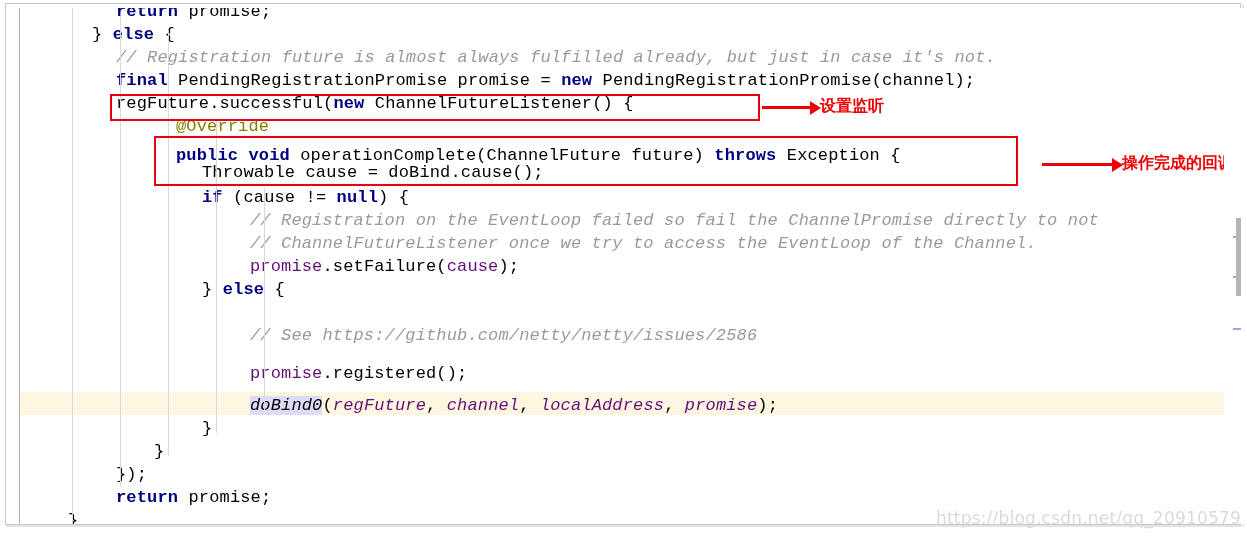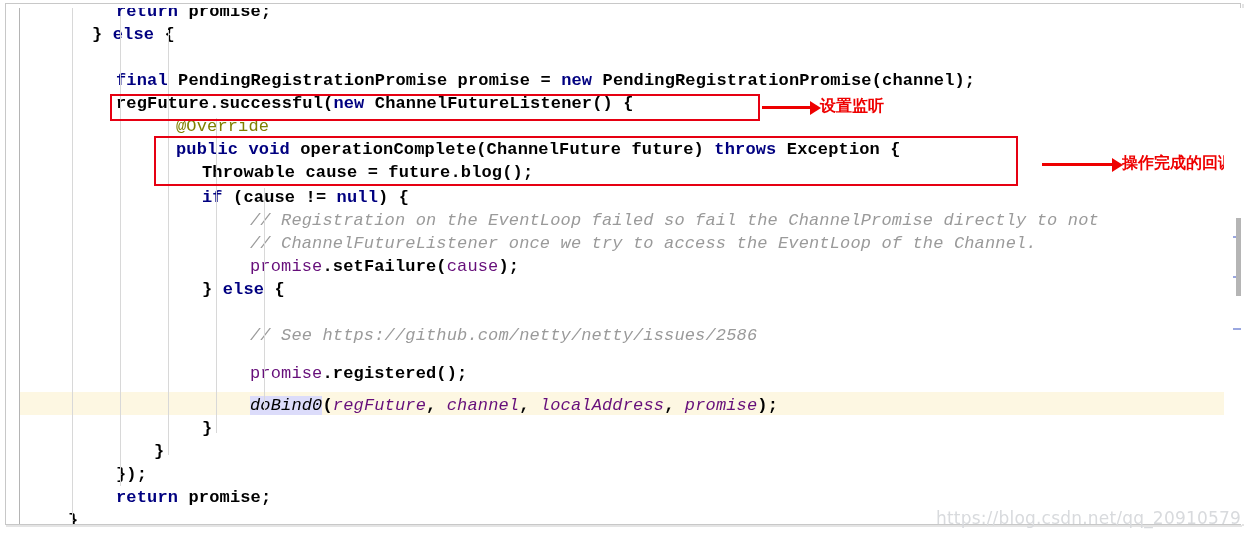--- a/index.html
+++ b/index.html
@@ -104,21 +104,21 @@
     height: 23px;
     background: #fdf7e2;
   }
 
   
   .kw   { color: #000080; font-weight: bold; }
   .cmt  { color: #9a9a9a; font-style: italic; }
   .anno { color: #808000; }
   .fld  { color: #660e7a; }
   .param{ color: #660e7a; font-style: italic; }
-  .plain{ color: #000000; font-weight: bold; }
+  .plain{ color: #000000; }
   .mth-it {
     color: #000000;
     font-style: italic;
     background: #dcdcfa;
   }
 
   
   .guide {
     position: absolute;
     width: 1px;
@@ -203,25 +203,26 @@
 
   <div class="frame-outer">
 
     <div class="editor-left-rule"></div>
     <div class="editor-right-rule"></div>
 
     <div class="editor">
       <div class="code-layer" id="code-layer">
           <div class="line" style="top: -8px;"><span style="display: inline-block; width: 96px;"></span><span class="kw">return</span><span class="plain"> promise;</span></div>
           <div class="line" style="top: 15px;"><span style="display: inline-block; width: 72px;"></span><span class="plain">} </span><span class="kw">else</span><span class="plain"> {</span></div>
+          <div class="line" style="top: 38px;"><span style="display: inline-block; width: 96px;"></span><span class="cmt">// Registration future is almost always fulfilled already, but just in case it's not.</span></div>
           <div class="line" style="top: 61px;"><span style="display: inline-block; width: 96px;"></span><span class="kw">final</span><span class="plain"> PendingRegistrationPromise promise = </span><span class="kw">new</span><span class="plain"> PendingRegistrationPromise(channel);</span></div>
           <div class="line" style="top: 84px;"><span style="display: inline-block; width: 96px;"></span><span class="plain">regFuture.successful(</span><span class="kw">new</span><span class="plain"> ChannelFutureListener() {</span></div>
           <div class="line" style="top: 107px;"><span style="display: inline-block; width: 156px;"></span><span class="anno">@Override</span></div>
-          <div class="line" style="top: 130px;"><span style="display: inline-block; width: 156px;"></span><span class="kw">public</span><span class="plain"> </span><span class="kw">void</span><span class="plain"> operationComplete(ChannelFuture future) </span><span class="kw">throws</span><span class="plain"> Exception {</span></div>
-          <div class="line" style="top: 153px;"><span style="display: inline-block; width: 182px;"></span><span class="plain">Throwable cause = future.blog();</span></div>
+          <div class="line" style="top: 136px;"><span style="display: inline-block; width: 156px;"></span><span class="kw">public</span><span class="plain"> </span><span class="kw">void</span><span class="plain"> operationComplete(ChannelFuture future) </span><span class="kw">throws</span><span class="plain"> Exception {</span></div>
+          <div class="line" style="top: 153px;"><span style="display: inline-block; width: 182px;"></span><span class="plain">Throwable cause = doBind.cause();</span></div>
           <div class="line" style="top: 178px;"><span style="display: inline-block; width: 182px;"></span><span class="kw">if</span><span class="plain"> (cause != </span><span class="kw">null</span><span class="plain">) {</span></div>
           <div class="line" style="top: 201px;"><span style="display: inline-block; width: 230px;"></span><span class="cmt">// Registration on the EventLoop failed so fail the ChannelPromise directly to not</span></div>
           <div class="line" style="top: 224px;"><span style="display: inline-block; width: 230px;"></span><span class="cmt">// ChannelFutureListener once we try to access the EventLoop of the Channel.</span></div>
           <div class="line" style="top: 247px;"><span style="display: inline-block; width: 230px;"></span><span class="fld">promise</span><span class="plain">.setFailure(</span><span class="fld">cause</span><span class="plain">);</span></div>
           <div class="line" style="top: 270px;"><span style="display: inline-block; width: 182px;"></span><span class="plain">} </span><span class="kw">else</span><span class="plain"> {</span></div>
           <div class="line" style="top: 316px;"><span style="display: inline-block; width: 230px;"></span><span class="cmt">// See https://github.com/netty/netty/issues/2586</span></div>
           <div class="line" style="top: 354px;"><span style="display: inline-block; width: 230px;"></span><span class="fld">promise</span><span class="plain">.registered();</span></div>
           <div class="line" style="top: 362px;"><span style="display: inline-block; width: 230px;"></span></div>
           <div class="hl-row" style="top: 384px; left: -14px;"></div>
           <div class="line" style="top: 386px;"><span style="display: inline-block; width: 230px;"></span><span class="mth-it">doBind0</span><span class="plain">(</span><span class="param">regFuture</span><span class="plain">, </span><span class="param">channel</span><span class="plain">, </span><span class="param">localAddress</span><span class="plain">, </span><span class="param">promise</span><span class="plain">);</span></div>

